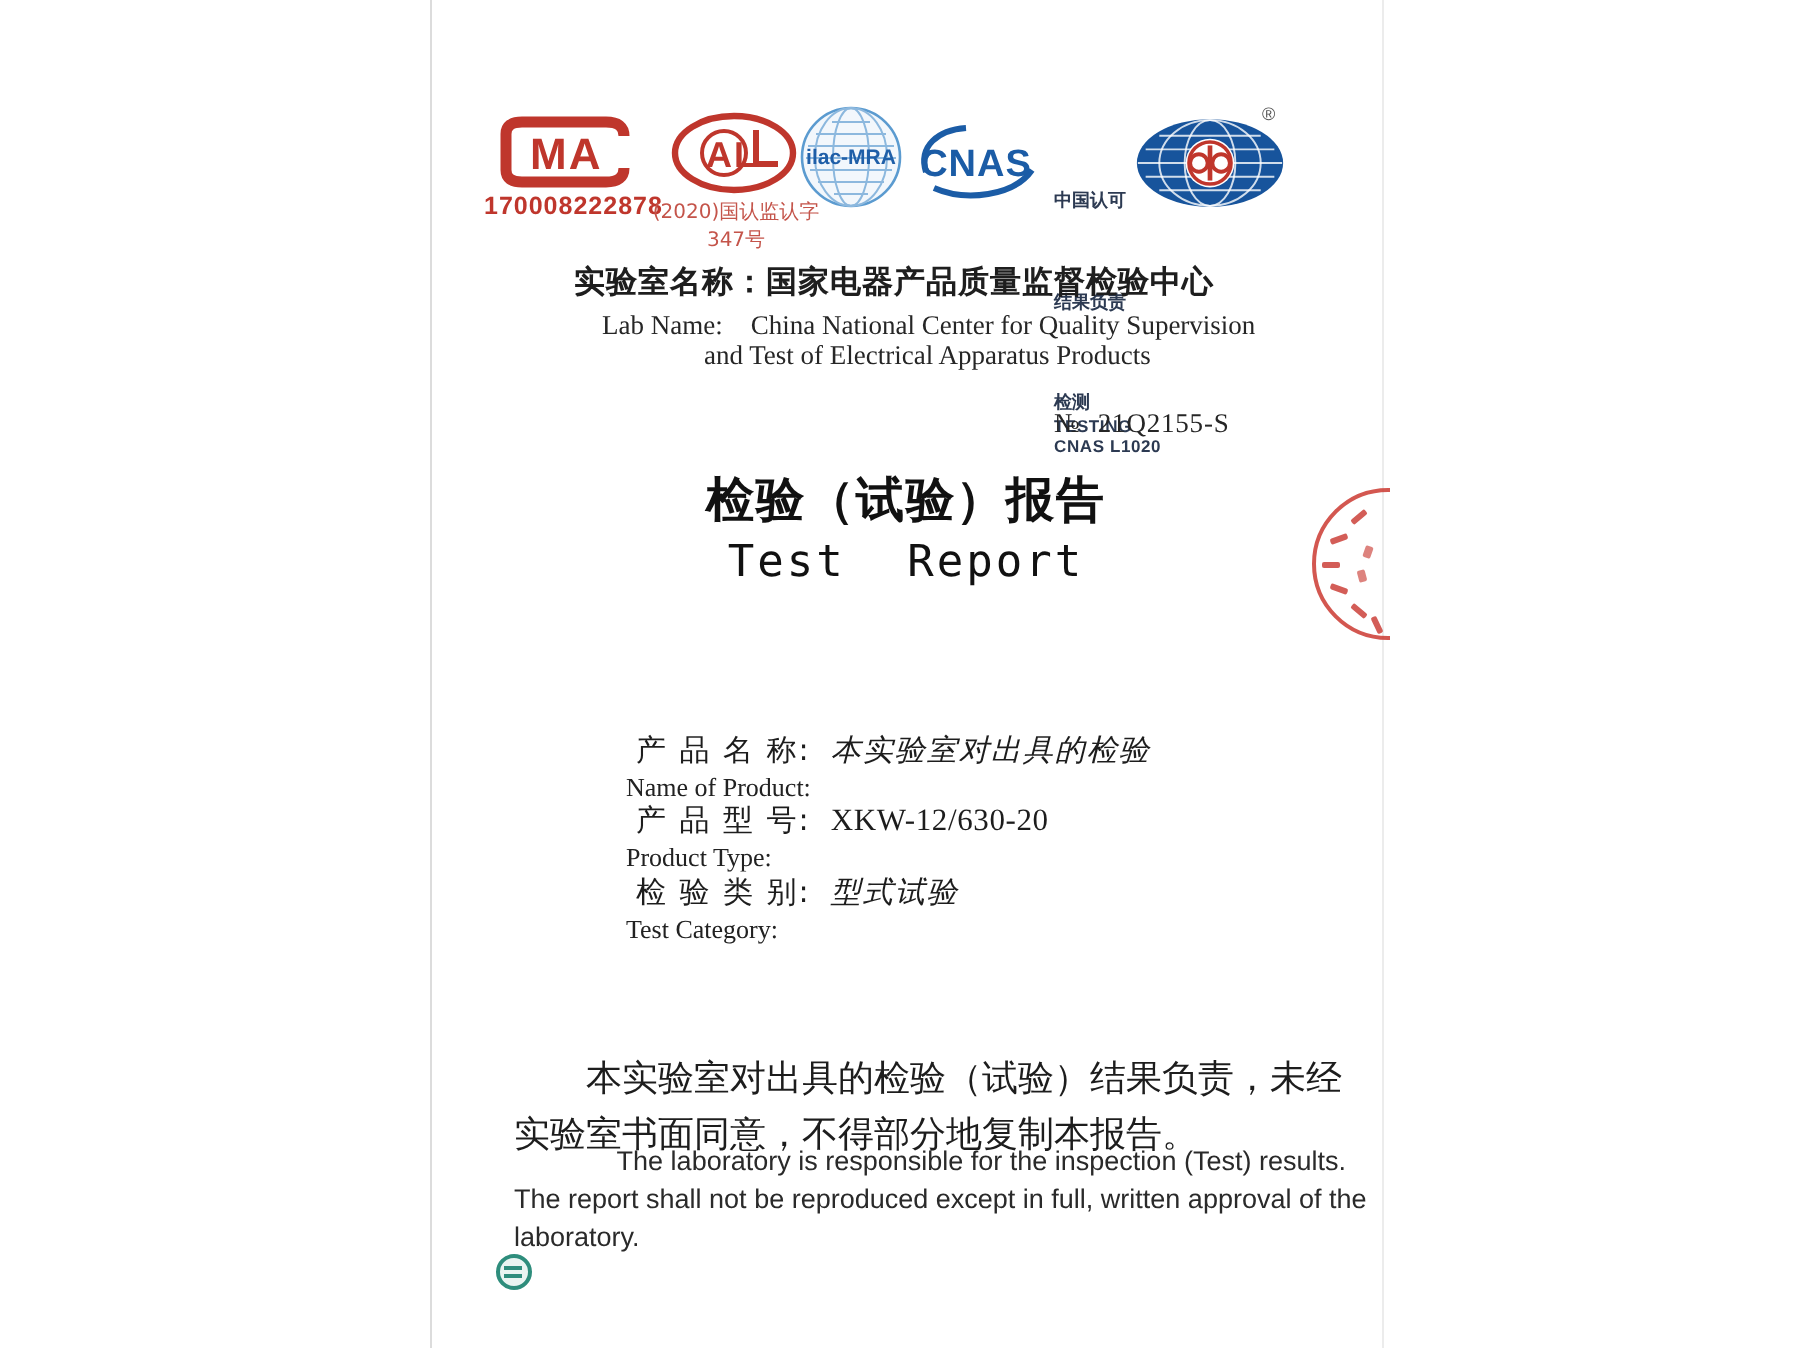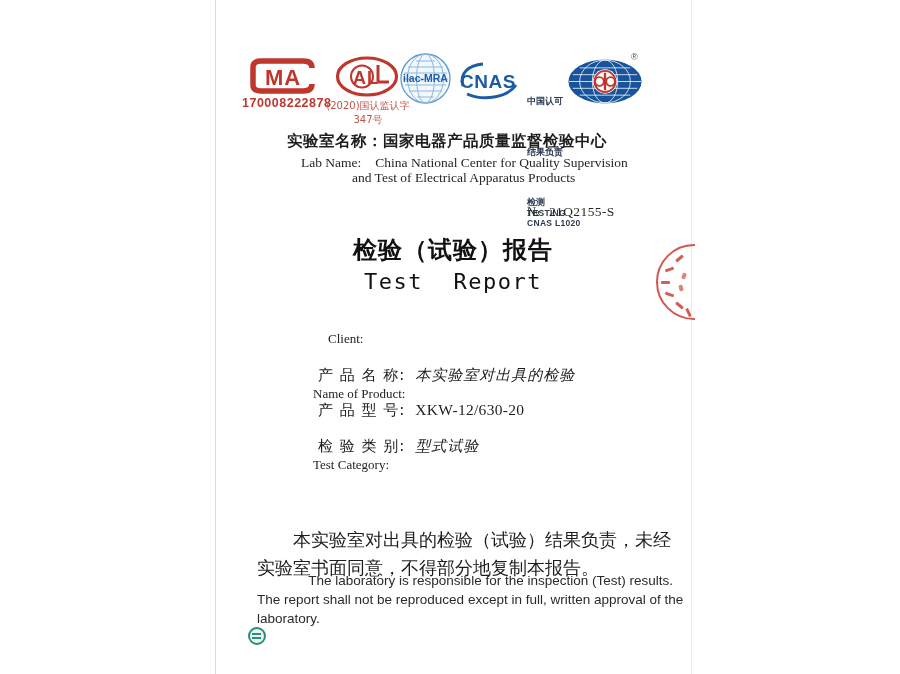--- a/index.html
+++ b/index.html
@@ -160,34 +160,34 @@
   <span class="seal-mark" style="left:13px; top:24px; transform:rotate(70deg);"></span>
   <span class="seal-mark" style="left:9px;  top:37px; transform:rotate(90deg);"></span>
   <span class="seal-mark" style="left:13px; top:49px; transform:rotate(-70deg);"></span>
   <span class="seal-mark" style="left:23px; top:60px; transform:rotate(-50deg);"></span>
   <span class="seal-mark" style="left:32px; top:67px; transform:rotate(-25deg);"></span>
   <span class="seal-mark small" style="left:27px; top:32px; transform:rotate(20deg);"></span>
   <span class="seal-mark small" style="left:24px; top:44px; transform:rotate(-15deg);"></span>
 </div>
 
 <div class="field-row" id="field-row-0">
-  <div class="en-line indent">Client:</div>
 </div>
 
 <div class="field-row" id="field-row-1">
   <div class="zh-line">
     <span class="zh-label">产 品 名 称:</span><span class="field-value">本实验室对出具的检验</span>
   </div>
   <div class="en-line">Name of Product:</div>
 </div>
 
 <div class="field-row" id="field-row-2">
   <div class="zh-line">
     <span class="zh-label">产 品 型 号:</span><span class="field-value model">XKW-12/630-20</span>
   </div>
+  <div class="en-line">Product Type:</div>
 </div>
 
 <div class="field-row" id="field-row-3">
   <div class="zh-line">
     <span class="zh-label">检 验 类 别:</span><span class="field-value">型式试验</span>
   </div>
   <div class="en-line">Test Category:</div>
 </div>
 
 <div class="abs" id="notice-zh">本实验室对出具的检验（试验）结果负责，未经实验室书面同意，不得部分地复制本报告。</div>

